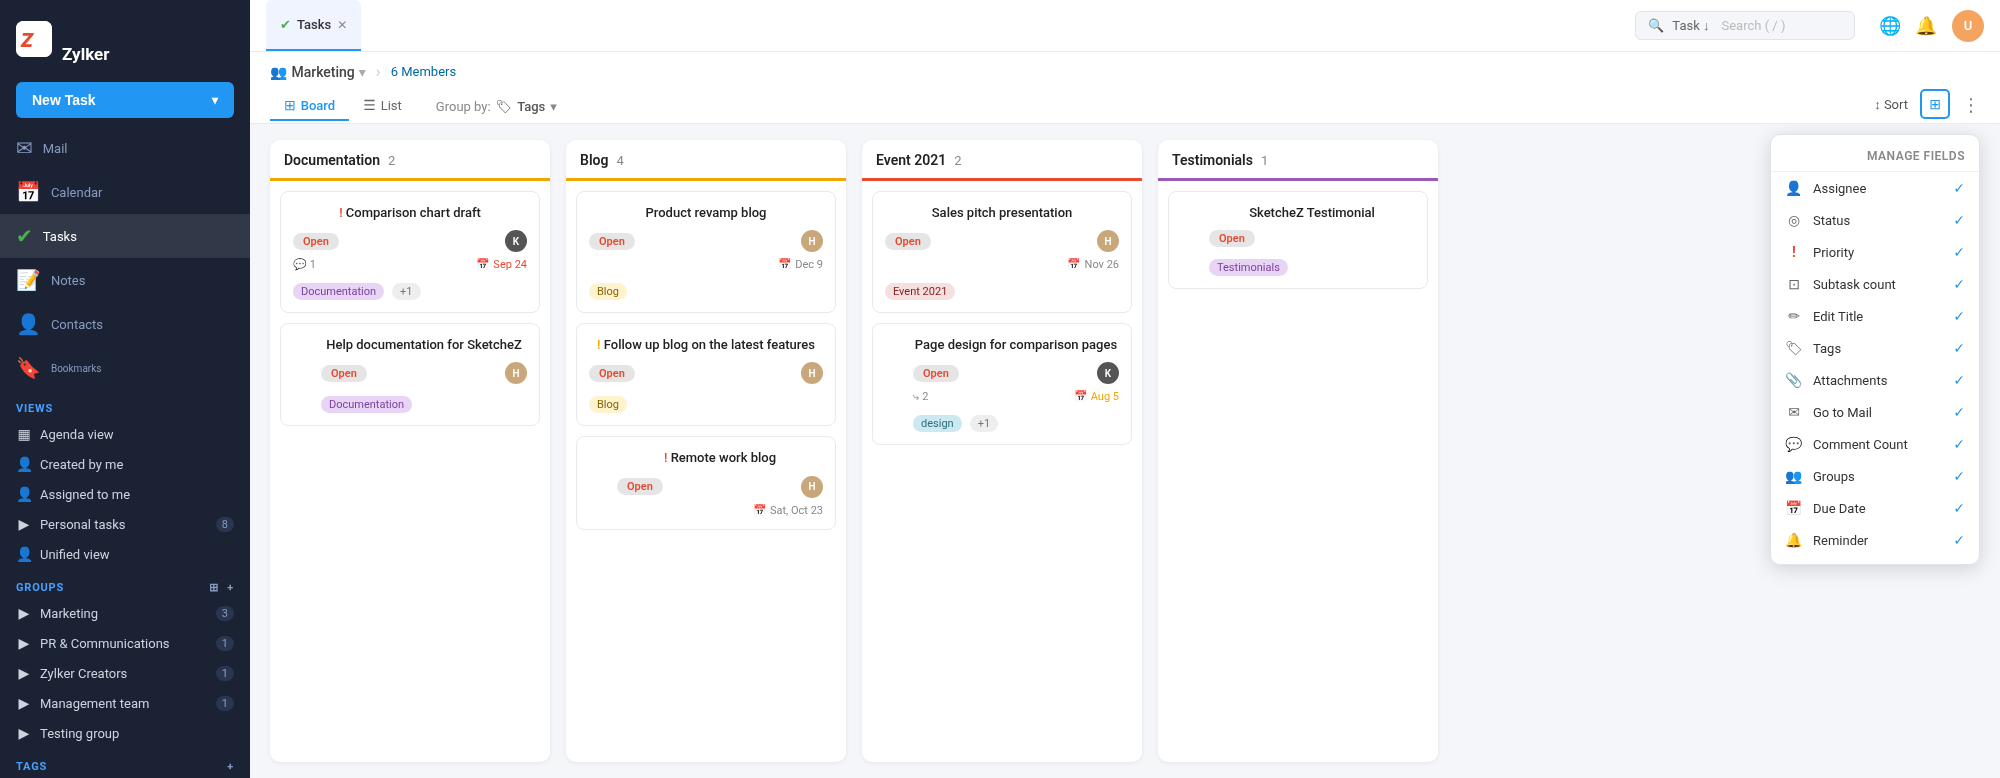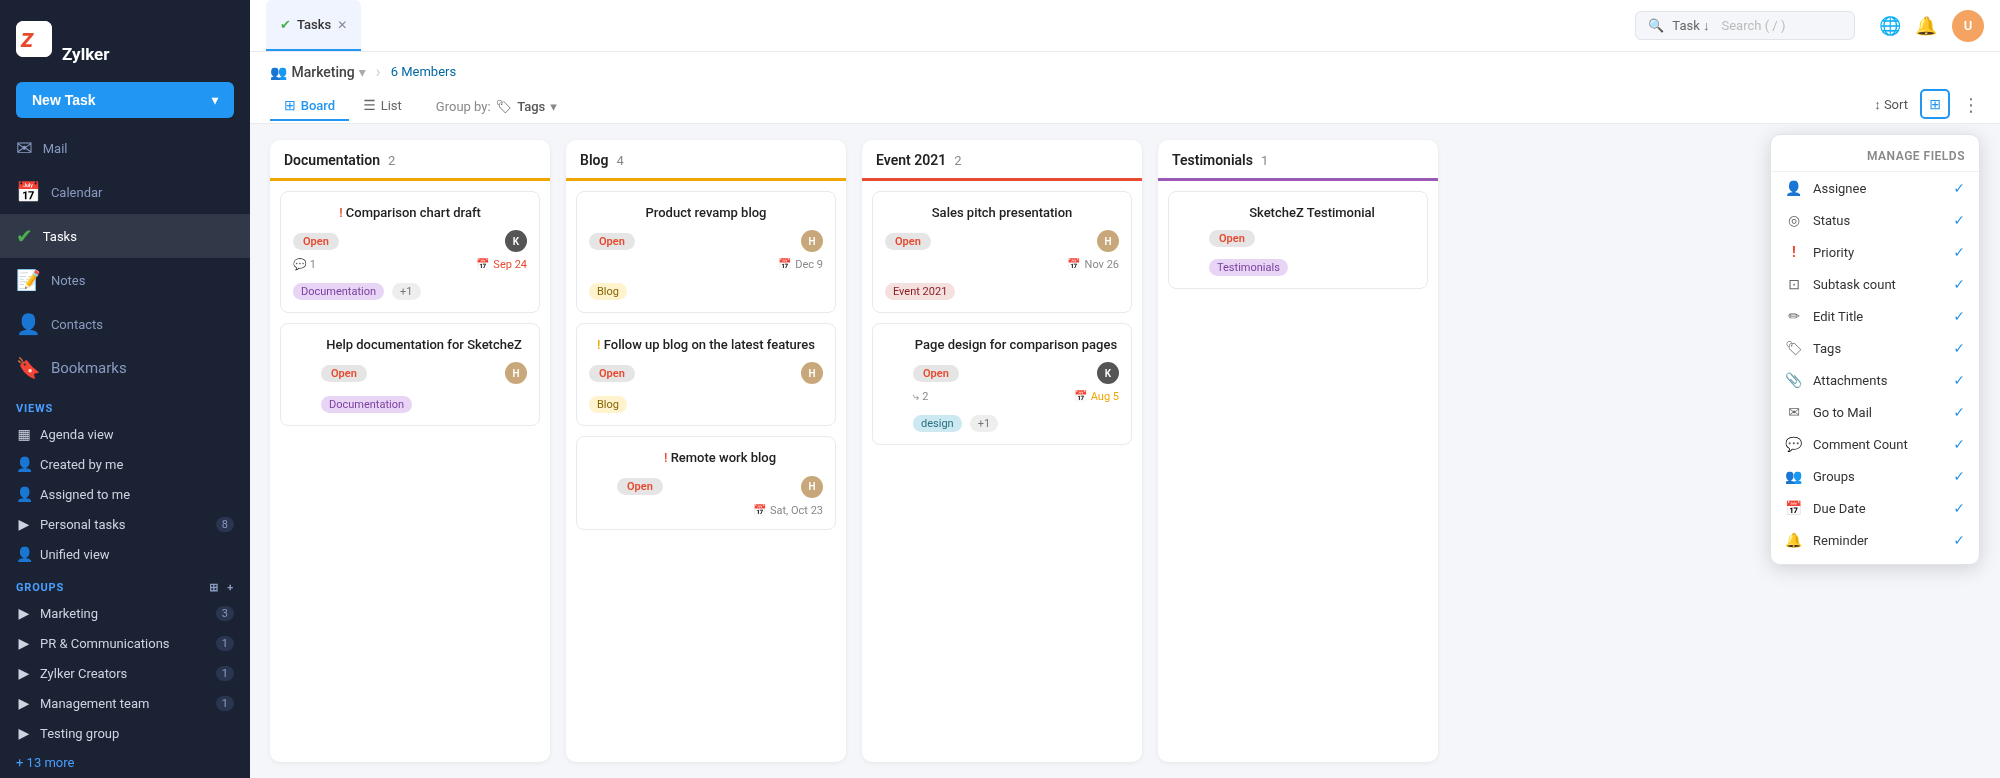--- a/index.html
+++ b/index.html
@@ -327,21 +327,21 @@
       <div class="snav-item" style="flex-direction:row;padding:10px 16px;gap:10px;color:#8a9bc0;">
         <span class="sni">📝</span>
         <span style="font-size:13px;">Notes</span>
       </div>
       <div class="snav-item" style="flex-direction:row;padding:10px 16px;gap:10px;color:#8a9bc0;">
         <span class="sni">👤</span>
         <span style="font-size:13px;">Contacts</span>
       </div>
       <div class="snav-item" style="flex-direction:row;padding:10px 16px;gap:10px;color:#8a9bc0;">
         <span class="sni">🔖</span>
-        <span style="font-size:15px;">Bookmarks</span>
+        <span style="font-size:10px;">Bookmarks</span>
       </div>
     </div>
 
     <div class="sidebar-section-title">
       <span>VIEWS</span>
     </div>
     <div class="sidebar-item">
       <span class="icon">▦</span>
       <span>Agenda view</span>
     </div>
@@ -386,23 +386,20 @@
       <span class="badge">1</span>
     </div>
     <div class="sidebar-item">
       <span class="icon">▶</span>
       <span>Management team</span>
       <span class="badge">1</span>
     </div>
     <div class="sidebar-item">
       <span class="icon">▶</span>
       <span>Testing group</span>
-    </div>
-    <div class="sidebar-item">
-      <span style="color:#4a9eff;font-size:13px;">+ 13 more</span>
     </div>
 
     <div class="sidebar-section-title">
       <span>TAGS</span>
       <span style="color:#8a9bc0;cursor:pointer;">+</span>
     </div>
 
   </div>
 
   <div class="right-content">

